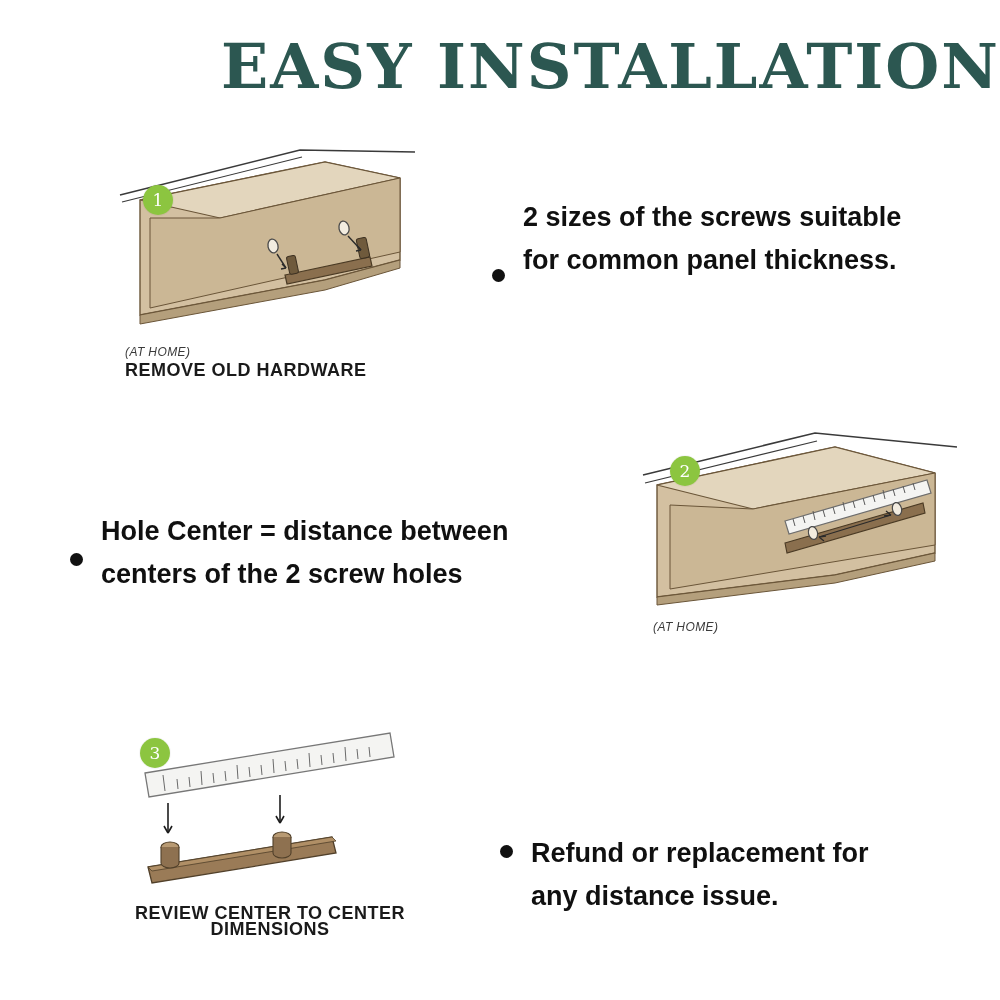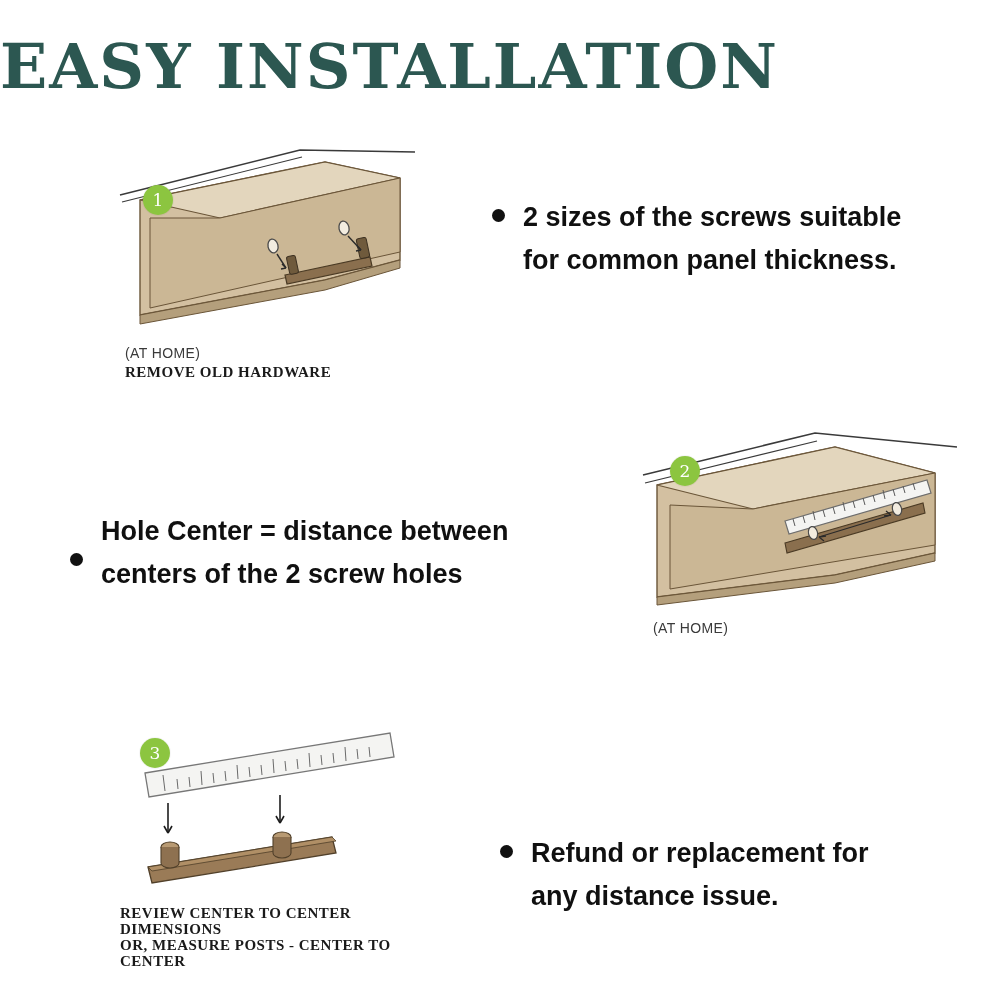--- a/index.html
+++ b/index.html
@@ -19,21 +19,21 @@
     width: 1000px;
     height: 1000px;
   }
 
   
   .title {
     position: absolute;
     top: 30px;
     left: 0;
     width: 1000px;
-    text-align: left;
+    text-align: right;
     font-family: "DejaVu Serif", serif;
     font-size: 62px;
     letter-spacing: 2px;
     color: #2c5751;
     font-weight: 700;
     font-variant: small-caps;
     text-transform: uppercase;
     white-space: nowrap;
   }
 
@@ -52,46 +52,46 @@
     margin-top: 13px;
     margin-right: 18px;
   }
   .bullet .btext {
     font-size: 27px;
     line-height: 43px;
     color: #101010;
     font-weight: 700;
     font-family: "Liberation Sans", sans-serif;
   }
-  #bullet-1 { top: 196px; left: 492px; width: 450px; }
+  #bullet-1 { top: 196px; left: 492px; width: 450px; align-items: flex-end; }
   #bullet-2 { top: 510px; left: 70px; width: 480px; align-items: center; }
   #bullet-3 { top: 832px; left: 500px; width: 420px; }
 
   
   .figure {
     position: absolute;
   }
   .caption {
     font-family: "Liberation Sans", sans-serif;
     color: #1a1a1a;
   }
   .caption .athome {
-    font-size: 14px;
+    font-size: 12px;
     letter-spacing: .4px;
     color: #3a3a3a;
     margin-bottom: 3px;
+    font-style: italic;
   }
   .caption .cap-main {
-    font-size: 15px;
+    font-size: 18px;
     font-weight: 700;
     letter-spacing: .5px;
     line-height: 16px;
-    font-family: Liberation Serif, serif;
-  }
-  .caption.centered { }
+  }
+  .caption.centered { text-align: center; }
 
   
   .badge {
     position: absolute;
     width: 30px;
     height: 30px;
     border-radius: 50%;
     background: #8cc540;
     color: #ffffff;
     font-size: 17px;
@@ -240,21 +240,20 @@
         <path d="M41 132 L41 148 A9 5 0 0 0 59 148 L59 132" fill="#8e7150" stroke="#51402a" stroke-width="1.1"></path>
       </g>
       <g>
         <ellipse cx="162" cy="122" rx="9" ry="5" fill="#b89a73" stroke="#51402a" stroke-width="1.1"></ellipse>
         <path d="M153 122 L153 138 A9 5 0 0 0 171 138 L171 122" fill="#8e7150" stroke="#51402a" stroke-width="1.1"></path>
       </g>
     </svg>
     <div class="badge">3</div>
     <div class="caption centered">
       <div class="cap-main">REVIEW CENTER TO CENTER DIMENSIONS</div>
-      <div class="cap-main">OR, MEASURE POSTS - CENTER TO CENTER</div>
     </div>
   </div>
 
   <div class="bullet" id="bullet-1">
     <span class="dot"></span>
     <span class="btext">2 sizes of the screws suitable for common panel thickness.</span>
   </div>
 
   <div class="bullet" id="bullet-2">
     <span class="dot"></span>

